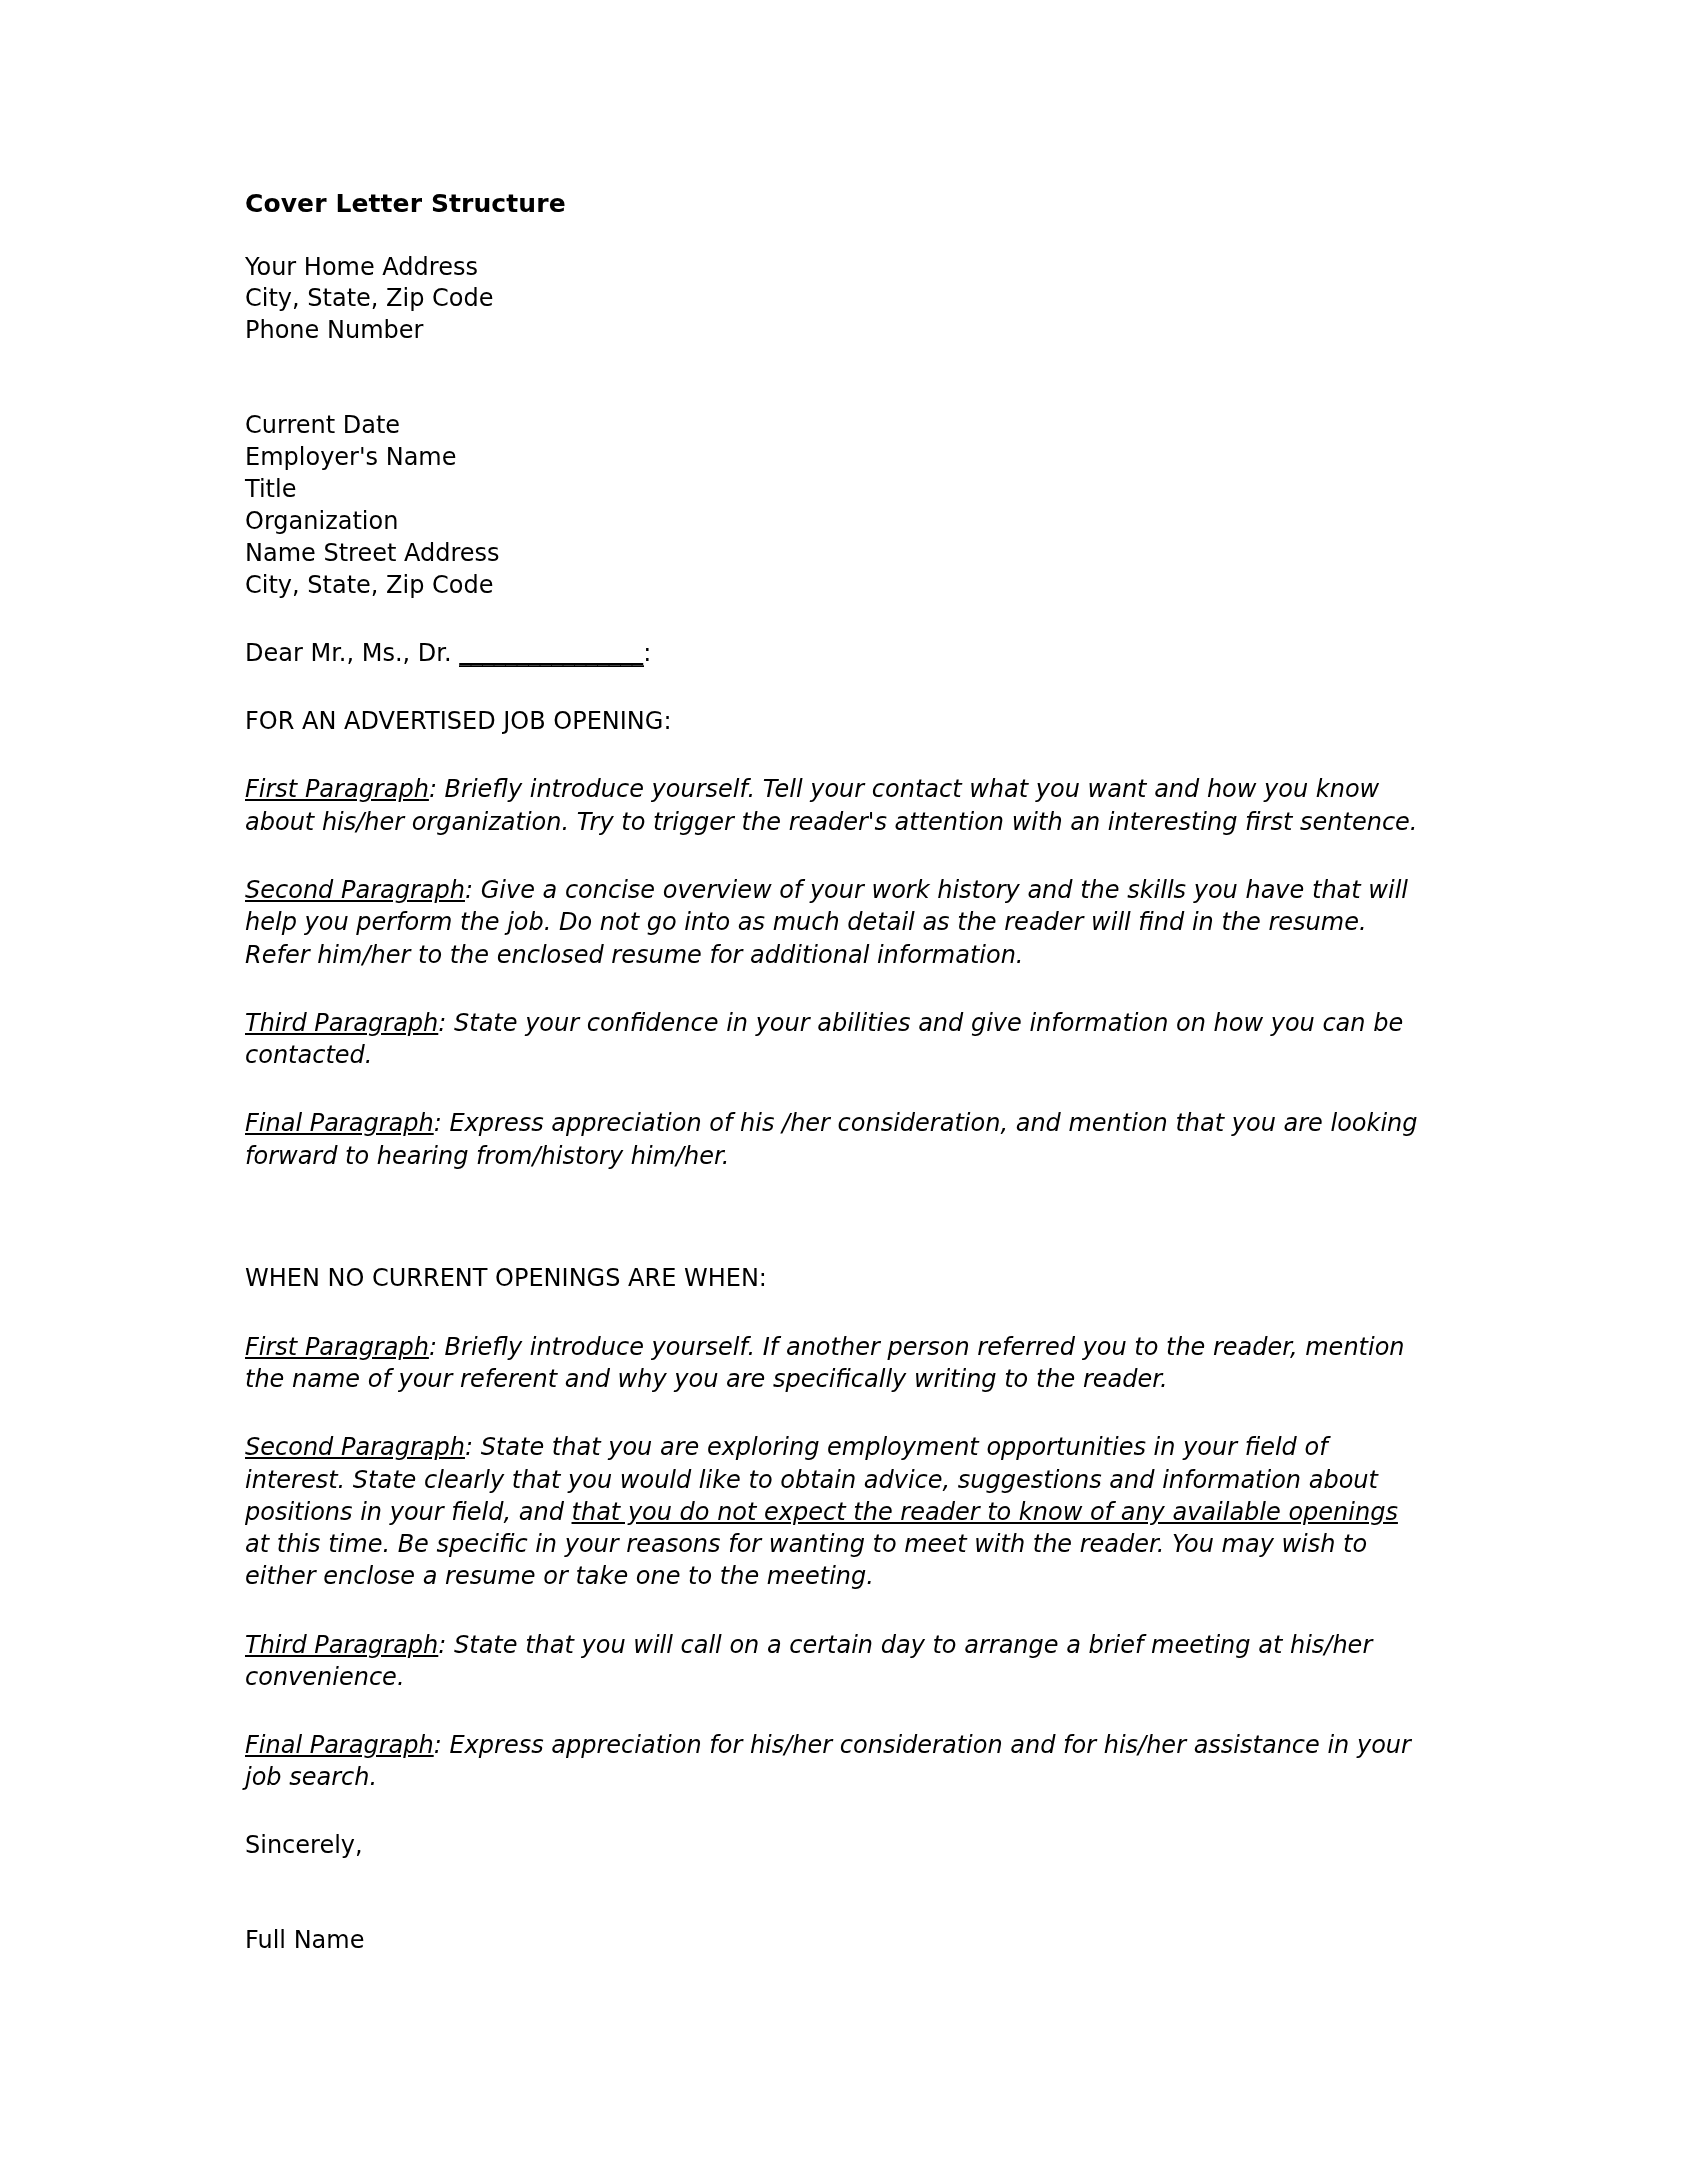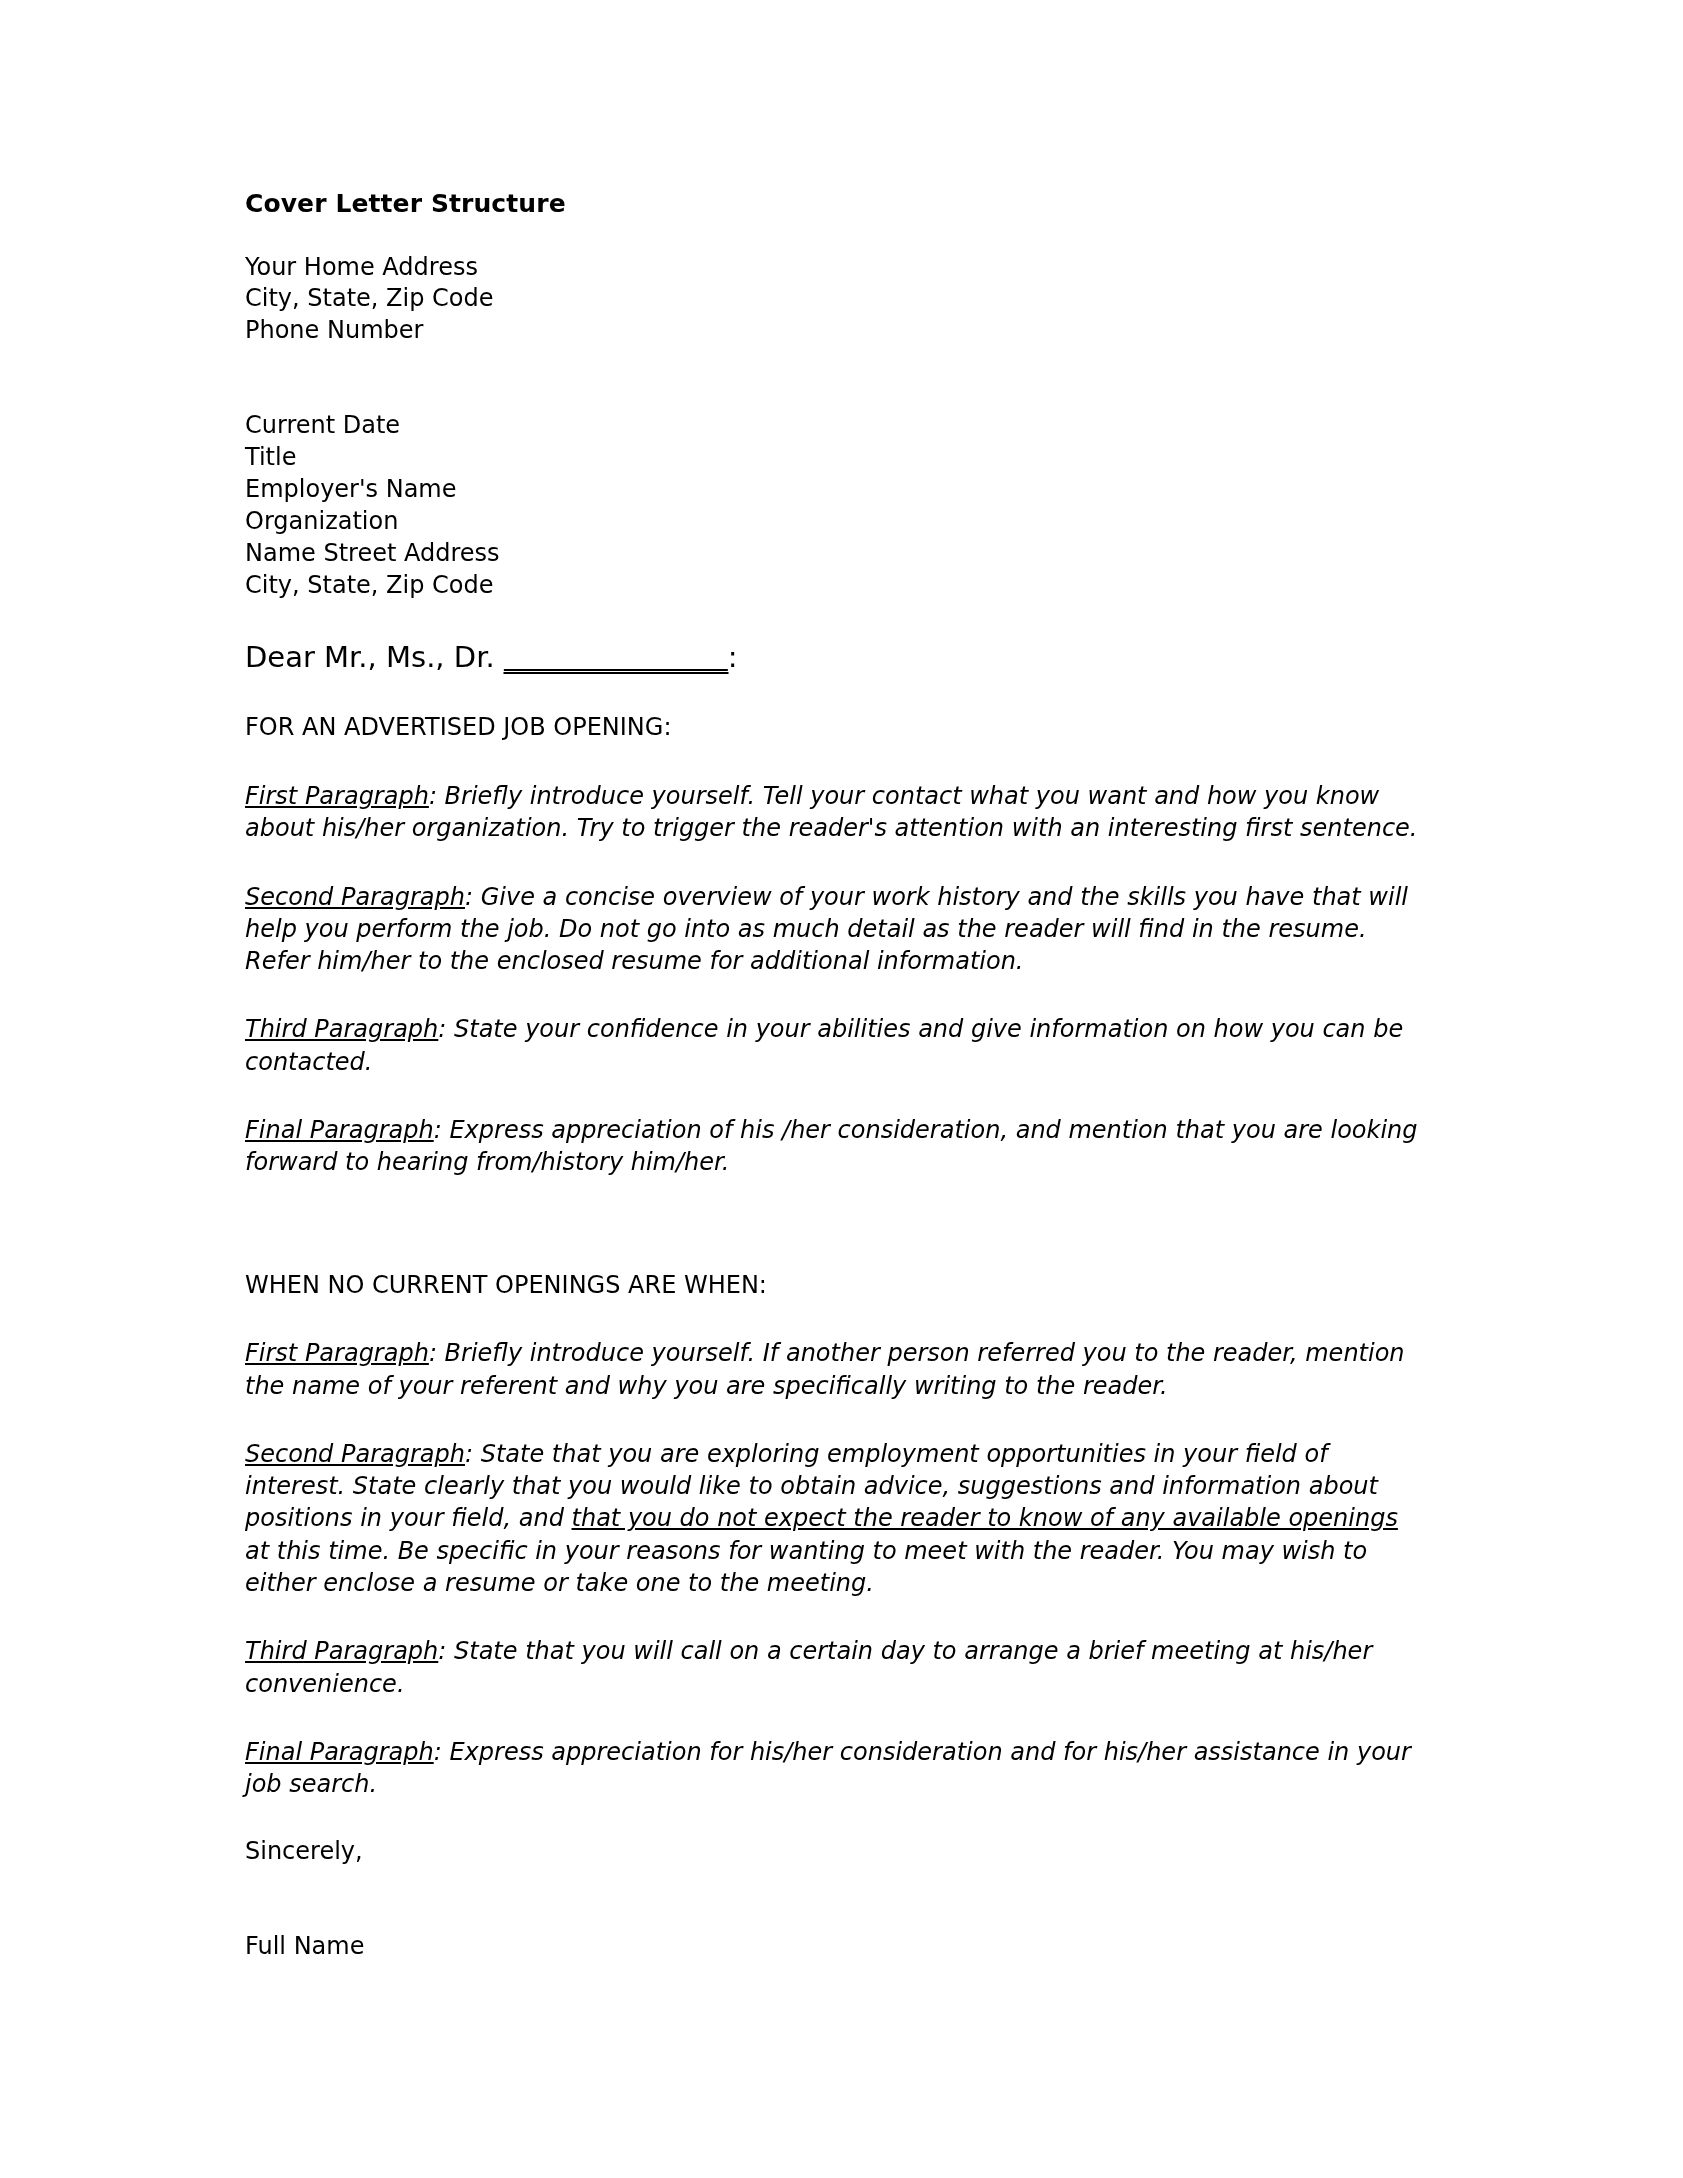--- a/index.html
+++ b/index.html
@@ -41,21 +41,21 @@
     line-height: 1.33;
     margin: 0;
   }
   .addr-line {
     white-space: pre;
   }
   .gap-lg { height: 63px; }
   .gap-md { height: 36px; }
   .gap-xl { height: 91px; }
   .salutation {
-    font-size: 29px;
+    font-size: 24px;
     line-height: 1.33;
     white-space: pre;
   }
   .section-head {
     font-size: 24px;
     line-height: 1.33;
     white-space: pre;
   }
   .para {
     font-size: 24px;
@@ -100,22 +100,22 @@
     <div class="addr-block">
       <div class="addr-line">Your Home Address</div>
       <div class="addr-line">City, State, Zip Code</div>
       <div class="addr-line">Phone Number</div>
     </div>
 
     <div class="gap-lg"></div>
 
     <div class="addr-block">
       <div class="addr-line">Current Date</div>
+      <div class="addr-line">Employer's Name</div>
       <div class="addr-line">Title</div>
-      <div class="addr-line">Employer's Name</div>
       <div class="addr-line">Organization</div>
       <div class="addr-line">Name Street Address</div>
       <div class="addr-line">City, State, Zip Code</div>
     </div>
 
     <div class="gap-md"></div>
 
     <div class="salutation"><span>Dear Mr., Ms., Dr. </span><span class="blank-rule">________________</span><span>:</span></div>
 
     <div class="gap-md"></div>

